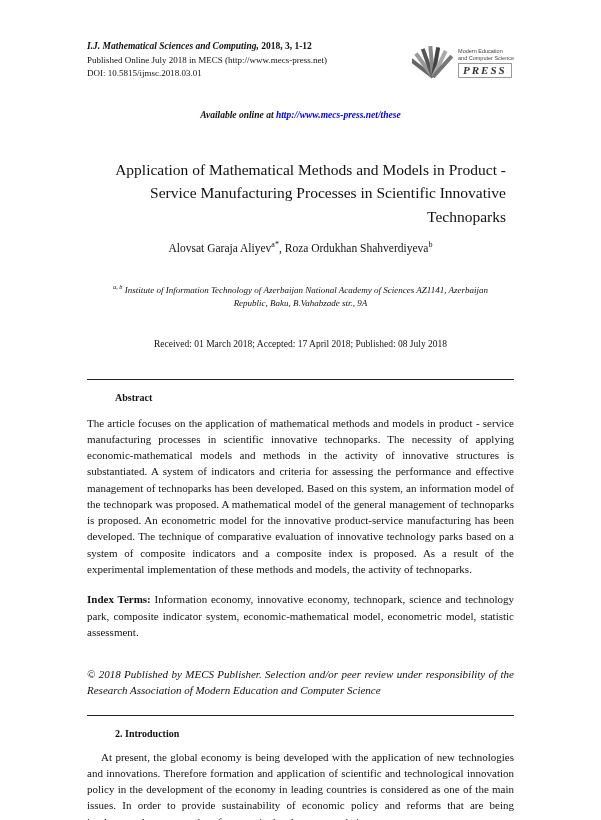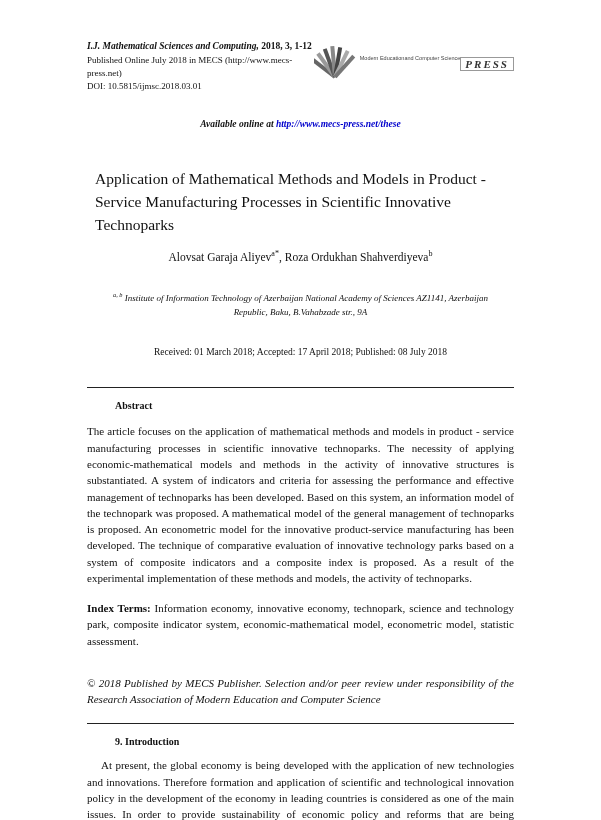--- a/index.html
+++ b/index.html
@@ -15,31 +15,31 @@
     color: #111;
   }
   
   .header-row { display: flex; justify-content: space-between; align-items: flex-start; }
   .journal-info { font-size: 9.5px; line-height: 1.45; }
   .journal-name { font-weight: bold; font-style: italic; }
   .journal-issue { font-weight: bold; }
   .pub-line, .doi-line { font-size: 9px; }
   
   .logo { display: flex; align-items: center; gap: 4px; margin-top: 2px; }
-  .logo-text { display: flex; flex-direction: row; line-height: 1.15; }
+  .logo-text { display: flex; flex-direction: column; line-height: 1.15; }
   .logo-small { font-family: "Liberation Sans", sans-serif; font-size: 5.5px; color: #444; white-space: nowrap; }
   .logo-press {
     font-size: 11px; font-weight: bold; font-style: italic; letter-spacing: 2px;
     color: #333; border: 1px solid #999; padding: 0 4px; margin-top: 2px; align-self: flex-start;
   }
   
   .available-line { text-align: center; font-size: 9.5px; font-weight: bold; font-style: italic; margin-top: 26px; }
   .available-url { color: #0000CC; }
   
-  .paper-title { text-align: left; font-size: 15.5px; line-height: 1.5; margin: 38px 8px 0 8px; }
+  .paper-title { text-align: right; font-size: 15.5px; line-height: 1.5; margin: 38px 8px 0 8px; }
   .authors-line { text-align: center; font-size: 11.5px; margin-top: 12px; }
   sup { font-size: 70%; }
   .affiliation { text-align: center; font-size: 9px; font-style: italic; line-height: 1.5; margin: 28px 20px 0 20px; }
   .dates-line { text-align: center; font-size: 9.5px; margin-top: 28px; }
   
   .rule { border: none; border-top: 1px solid #222; margin: 0; }
   .rule-1 { margin-top: 30px; }
   .rule-2 { margin-top: 16px; }
   
   .section-heading { font-size: 10px; font-weight: bold; margin-top: 12px; margin-left: 28px; }
@@ -112,21 +112,21 @@
     <div class="body-text">The article focuses on the application of mathematical methods and models in product - service manufacturing processes in scientific innovative technoparks. The necessity of applying economic-mathematical models and methods in the activity of innovative structures is substantiated. A system of indicators and criteria for assessing the performance and effective management of technoparks has been developed. Based on this system, an information model of the technopark was proposed. A mathematical model of the general management of technoparks is proposed. An econometric model for the innovative product-service manufacturing has been developed. The technique of comparative evaluation of innovative technology parks based on a system of composite indicators and a composite index is proposed. As a result of the experimental implementation of these methods and models, the activity of technoparks.</div>
     <div class="body-text index-terms">
       <span class="index-terms-label">Index Terms:</span><span> Information economy, innovative economy, technopark, science and technology park, composite indicator system, economic-mathematical model, econometric model, statistic assessment.</span>
     </div>
     <div class="body-text copyright">© 2018 Published by MECS Publisher. Selection and/or peer review under responsibility of the Research Association of Modern Education and Computer Science</div>
   </div>
 
   <hr class="rule rule-2">
 
   <div>
-    <div class="section-heading">9. Introduction</div>
+    <div class="section-heading">2. Introduction</div>
     <div class="body-text intro-body">At present, the global economy is being developed with the application of new technologies and innovations. Therefore formation and application of scientific and technological innovation policy in the development of the economy in leading countries is considered as one of the main issues. In order to provide sustainability of economic policy and reforms that are being implemented new strategies of economic development are being</div>
   </div>
 
   <div class="footnote">
     <hr class="footnote-rule">
     <div class="footnote-text">
       <sup>a</sup><span> Corresponding order.</span>
     </div>
     <div class="footnote-text">E-mail address: alovsat_qaraca@mail.ru, shahverdiyevar@gmail.com</div>
   </div>

